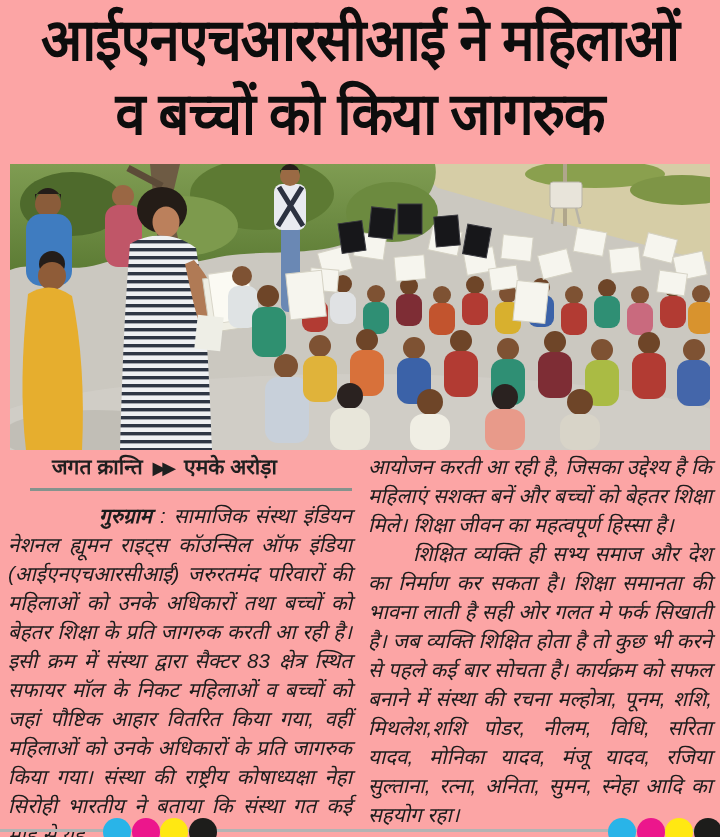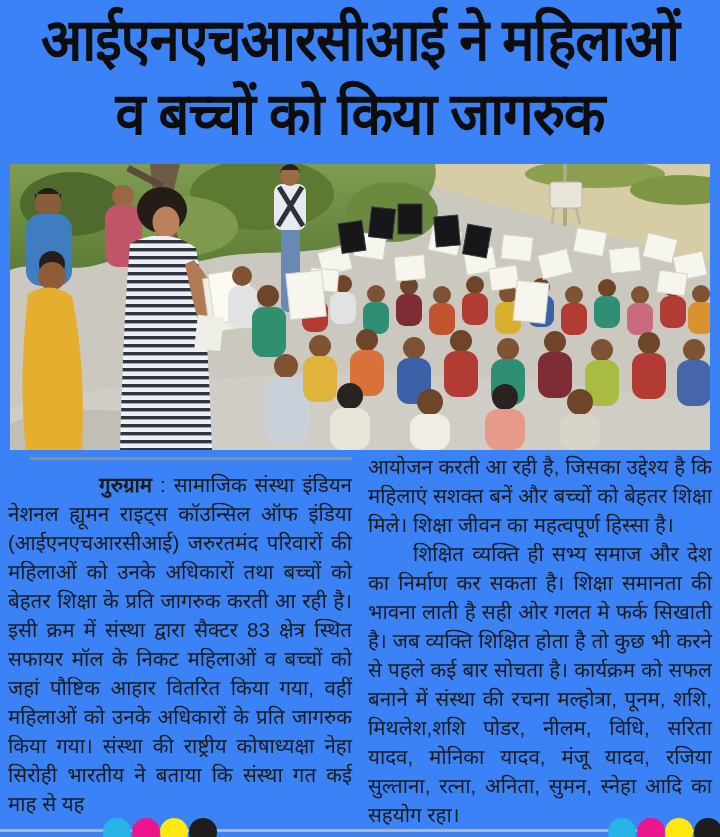--- a/index.html
+++ b/index.html
@@ -1,20 +1,20 @@
 <!DOCTYPE html>
 <html lang="hi"><head>
 <meta charset="utf-8">
 <style>
   html,body{margin:0;padding:0;background:#e9e9e9;}
   .page{
     position:relative;
     width:720px;height:837px;
     margin:0 auto;
-    background:#3b82f6;
+    background:#fca5a5;
     overflow:hidden;
     font-family:"Liberation Sans","DejaVu Sans",sans-serif;
     color:#1f1f1f;
   }
   
   .headline{
     padding-top:2px;
     text-align:center;
     font-weight:900;
     color:#0d0d0d;
@@ -61,20 +61,21 @@
     width:322px;height:3px;
     background:#85938d;
   }
   
   .para{
     margin:0;
     font-size:20.5px;
     line-height:29px;
     text-align:justify;
     color:#1c1c1c;
+    font-style:italic;
   }
   .para.indent{text-indent:2.2em;}
   .dateline{font-weight:800;margin-left:46px;}
   
   .bottom-rule{
     position:absolute;
     left:0;top:829px;
     width:720px;height:3px;
     background:#b3b3b3;
   }
@@ -316,20 +317,25 @@
         <rect x="360" y="44" width="24" height="30" transform="rotate(6 372 59)"></rect>
         <rect x="388" y="40" width="24" height="30"></rect>
         <rect x="425" y="52" width="24" height="30" transform="rotate(-5 437 67)"></rect>
         <rect x="455" y="62" width="24" height="30" transform="rotate(10 467 77)"></rect>
       </g>
     </svg>
   </div>
 
   <div class="columns">
     <div class="col">
+      <div class="caption-row">
+        <span>जगत क्रान्ति</span>
+        <span class="caption-arrows">▶▶</span>
+        <span>एमके अरोड़ा</span>
+      </div>
       <div class="caption-divider"></div>
       <p class="para indent">
         <span class="dateline">गुरुग्राम</span><span> : </span><span>सामाजिक संस्था इंडियन नेशनल ह्यूमन राइट्स कॉउन्सिल ऑफ इंडिया (आईएनएचआरसीआई) जरुरतमंद परिवारों की महिलाओं को उनके अधिकारों तथा बच्चों को बेहतर शिक्षा के प्रति जागरुक करती आ रही है। इसी क्रम में संस्था द्वारा सैक्टर 83 क्षेत्र स्थित सफायर मॉल के निकट महिलाओं व बच्चों को जहां पौष्टिक आहार वितरित किया गया, वहीं महिलाओं को उनके अधिकारों के प्रति जागरुक किया गया। संस्था की राष्ट्रीय कोषाध्यक्षा नेहा सिरोही भारतीय ने बताया कि संस्था गत कई माह से यह</span>
       </p>
     </div>
     <div class="col">
       <p class="para">आयोजन करती आ रही है, जिसका उद्देश्य है कि महिलाएं सशक्त बनें और बच्चों को बेहतर शिक्षा मिले। शिक्षा जीवन का महत्वपूर्ण हिस्सा है।</p>
       <p class="para indent">शिक्षित व्यक्ति ही सभ्य समाज और देश का निर्माण कर सकता है। शिक्षा समानता की भावना लाती है सही ओर गलत मे फर्क सिखाती है। जब व्यक्ति शिक्षित होता है तो कुछ भी करने से पहले कई बार सोचता है। कार्यक्रम को सफल बनाने में संस्था की रचना मल्होत्रा, पूनम, शशि, मिथलेश,शशि पोडर, नीलम, विधि, सरिता यादव, मोनिका यादव, मंजू यादव, रजिया सुल्ताना, रत्ना, अनिता, सुमन, स्नेहा आदि का सहयोग रहा।</p>
     </div>
   </div>

